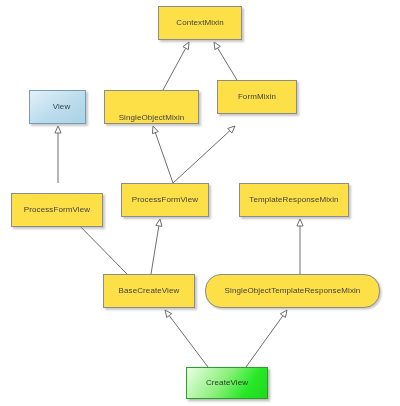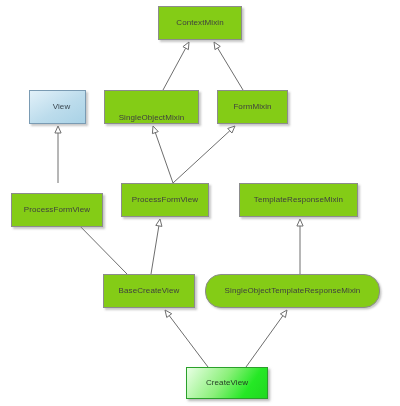--- a/index.html
+++ b/index.html
@@ -22,21 +22,21 @@
     width: 400px;
     height: 406px;
   }
   .node {
     position: absolute;
     box-sizing: border-box;
     display: flex;
     align-items: center;
     justify-content: center;
     border: 1px solid #8c8c8c;
-    background: #84cc16;
+    background: #fde047;
     color: #3f3f3f;
     font-size: 8px;
     letter-spacing: 0.1px;
     text-align: center;
     line-height: 1.1;
     box-shadow: 1.5px 1.5px 2px rgba(130,130,130,0.45);
     z-index: 2;
   }
   .node.blue {
     border-color: #7a9bb3;
@@ -86,30 +86,30 @@
 
   <div class="node" style="left: 158px; top: 6px; width: 84px; height: 34px;">
     <span class="node-label">ContextMixin</span>
   </div>
   <div class="node blue" style="left: 29px; top: 90px; width: 57px; height: 34px;">
     <span class="node-label">View</span>
   </div>
   <div class="node" style="left: 104px; top: 90px; width: 95px; height: 34px; align-items: flex-end;">
     <span class="node-label">SingleObjectMixin</span>
   </div>
-  <div class="node" style="left: 217px; top: 90px; width: 71px; height: 34px; text-align: center;">
+  <div class="node" style="left: 217px; top: 80px; width: 80px; height: 34px; text-align: center;">
     <span class="node-label">FormMixin</span>
   </div>
   <div class="node" style="left: 11px; top: 193px; width: 92px; height: 34px;">
     <span class="node-label">ProcessFormView</span>
   </div>
   <div class="node" style="left: 121px; top: 183px; width: 88px; height: 34px;">
     <span class="node-label">ProcessFormView</span>
   </div>
-  <div class="node" style="left: 239px; top: 183px; width: 119px; height: 34px;">
+  <div class="node" style="left: 239px; top: 183px; width: 110px; height: 34px;">
     <span class="node-label">TemplateResponseMixin</span>
   </div>
   <div class="node" style="left: 103px; top: 274px; width: 92px; height: 34px;">
     <span class="node-label">BaseCreateView</span>
   </div>
   <div class="node" style="left: 205px; top: 274px; width: 175px; height: 34px; border-radius: 16px;">
     <span class="node-label">SingleObjectTemplateResponseMixin</span>
   </div>
   <div class="node green" style="left: 186px; top: 367px; width: 82px; height: 32px;">
     <span class="node-label">CreateView</span>

